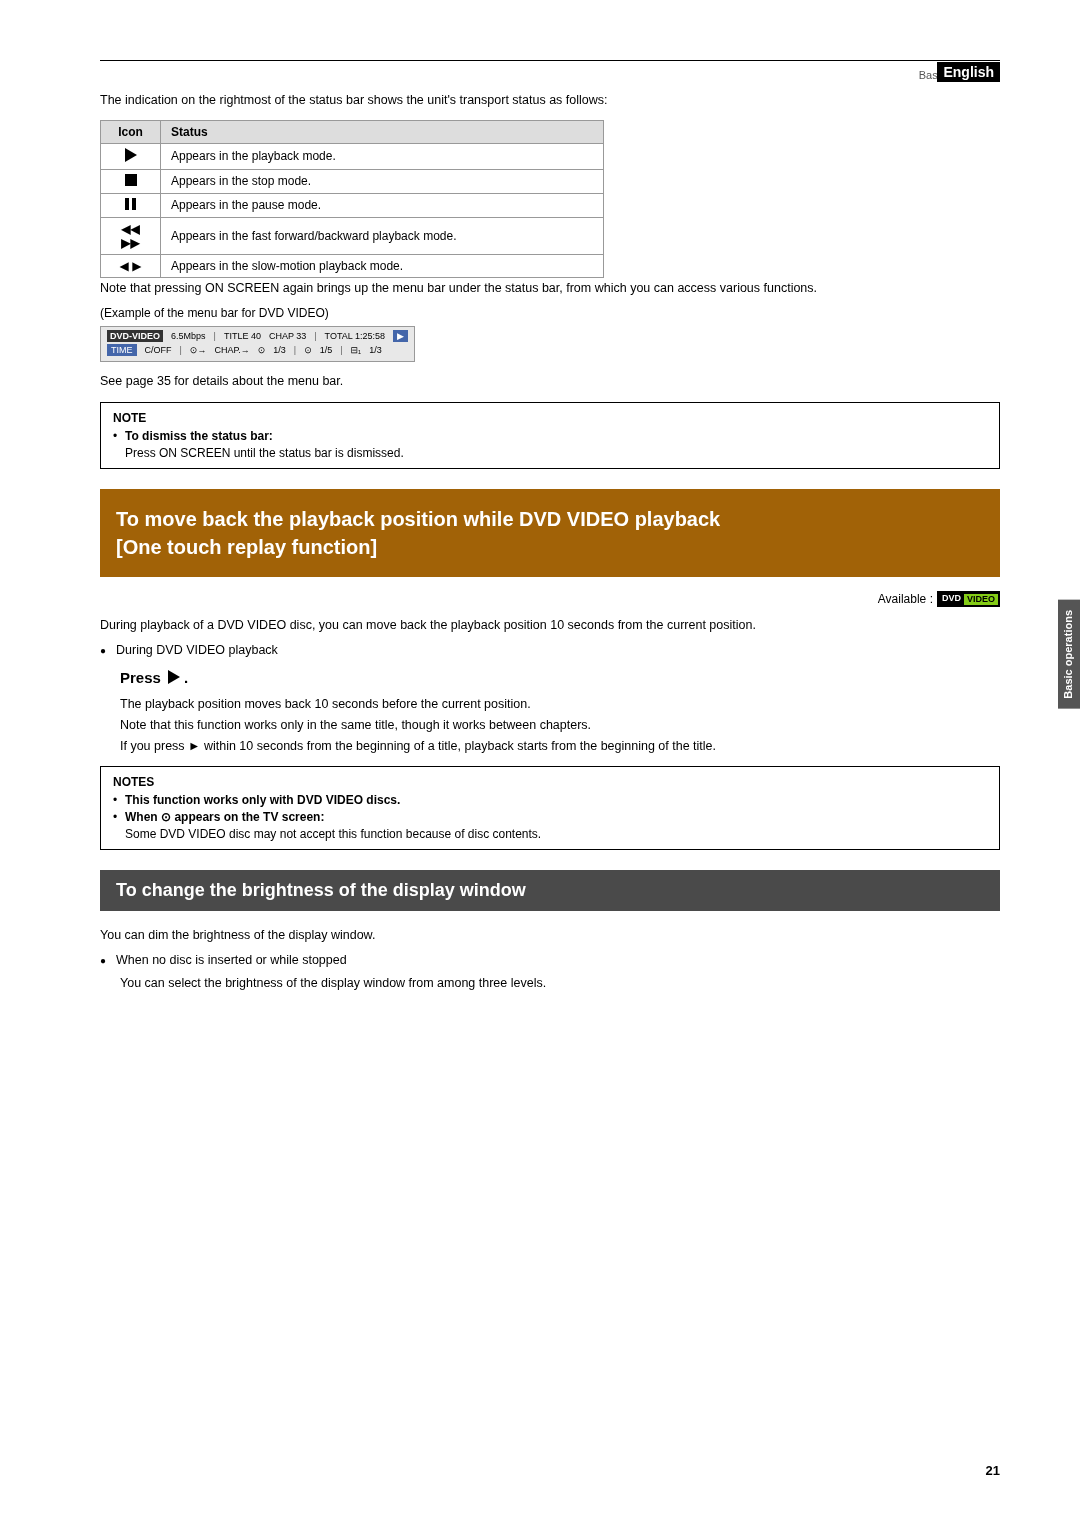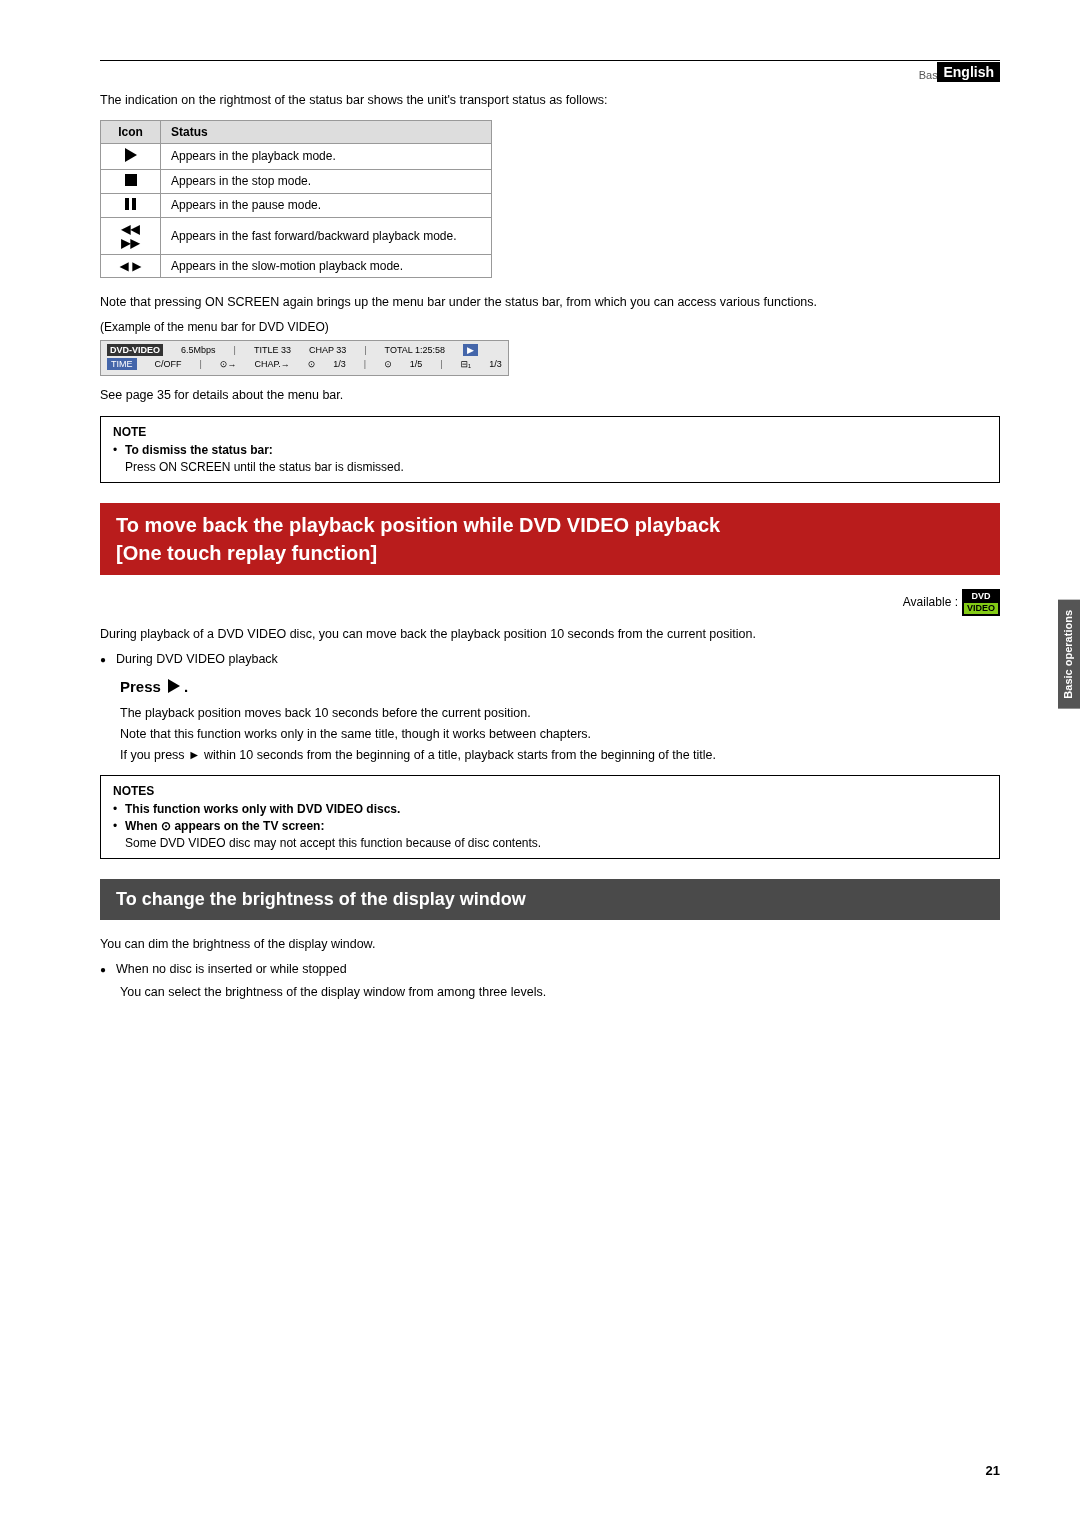--- a/index.html
+++ b/index.html
@@ -71,22 +71,21 @@
 
     
     .status-intro {
       font-size: 12.5px;
       margin-bottom: 10px;
       line-height: 1.5;
     }
 
     .status-table {
       border-collapse: collapse;
-      width: 392px;
-      margin-bottom: 14px;
+      width: 504px;
     }
 
     .status-table th {
       background: #ddd;
       border: 1px solid #999;
       padding: 4px 10px;
       font-size: 12px;
       font-weight: bold;
       text-align: left;
     }
@@ -158,21 +157,21 @@
       border: 1px solid #999;
       padding: 3px 6px;
       display: inline-block;
       margin-bottom: 12px;
       font-size: 10px;
     }
 
     .menu-bar-row {
       display: flex;
       align-items: center;
-      gap: 18px;
+      gap: 8px;
       margin-bottom: 2px;
     }
 
     .menu-tag {
       background: #333;
       color: #fff;
       font-size: 9px;
       font-weight: bold;
       padding: 1px 3px;
     }
@@ -232,41 +231,41 @@
     }
 
     .note-box-sub {
       font-size: 12px;
       padding-left: 12px;
       margin-top: 2px;
     }
 
     
     .section-heading {
-      background: #b91c1c;
-      color: #fff;
-      padding: 8px 16px;
+      background: #a16207;
+      color: #fff;
+      padding: 16px 16px;
       font-size: 20px;
       font-weight: bold;
       margin-bottom: 14px;
       line-height: 1.4;
     }
 
     
     .available-row {
       display: flex;
       justify-content: flex-end;
       align-items: center;
       margin-bottom: 8px;
       font-size: 12px;
     }
 
     .dvd-video-badge {
       display: inline-flex;
-      flex-direction: column;
+      flex-direction: row;
       border: 2px solid #000;
       margin-left: 4px;
       line-height: 1;
     }
 
     .dvd-top {
       background: #000;
       color: #fff;
       font-size: 9px;
       font-weight: bold;
@@ -483,21 +482,21 @@
 
   
   <p class="example-label">(Example of the menu bar for DVD VIDEO)</p>
 
   
   <div class="menu-bar-example">
     <div class="menu-bar-row">
       <span class="menu-tag">DVD-VIDEO</span>
       <span class="menu-data">6.5Mbps</span>
       <span class="menu-sep">|</span>
-      <span class="menu-data">TITLE 33</span>
+      <span class="menu-data">TITLE 40</span>
       <span class="menu-data">CHAP 33</span>
       <span class="menu-sep">|</span>
       <span class="menu-data">TOTAL 1:25:58</span>
       <span class="menu-highlight">▶</span>
     </div>
     <div class="menu-bar-row">
       <span class="menu-highlight">TIME</span>
       <span class="menu-data">C/OFF</span>
       <span class="menu-sep">|</span>
       <span class="menu-data">⊙→</span>

